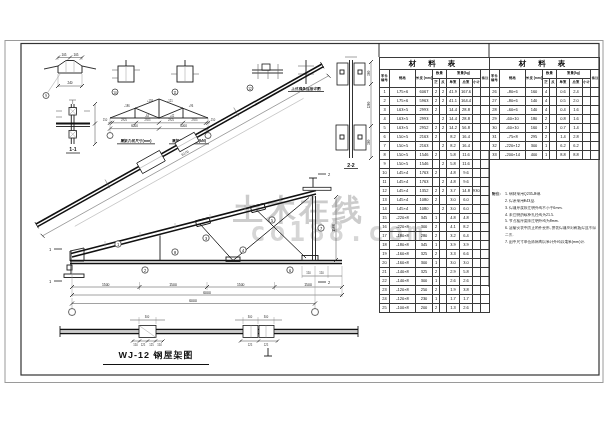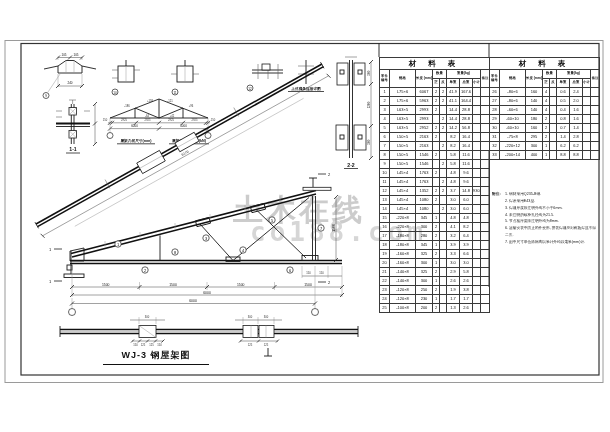--- a/index.html
+++ b/index.html
@@ -834,13 +834,13 @@
   <span class="lbl">附注:</span>
   <div class="itm">1. 钢材采用Q235-B钢.</div>
   <div class="itm">2. 焊条采用E43型.</div>
   <div class="itm">3. 焊缝厚度除注明外均不小于6mm.</div>
   <div class="itm">4. 未注明的螺栓孔径均为21.5.</div>
   <div class="itm">5. 节点板厚度除注明外均为8mm.</div>
   <div class="itm">6. 运输安装中防止构件变形, 拼装焊缝应对称施焊且不得二次.</div>
   <div class="itm">7. 图中尺寸单位除标高以米计外均以毫米(mm)计.</div>
 </div>
 
-<div class="abs dwg-title">WJ-3  钢屋架图</div>
+<div class="abs dwg-title">WJ-12  钢屋架图</div>
 
 </body></html>

